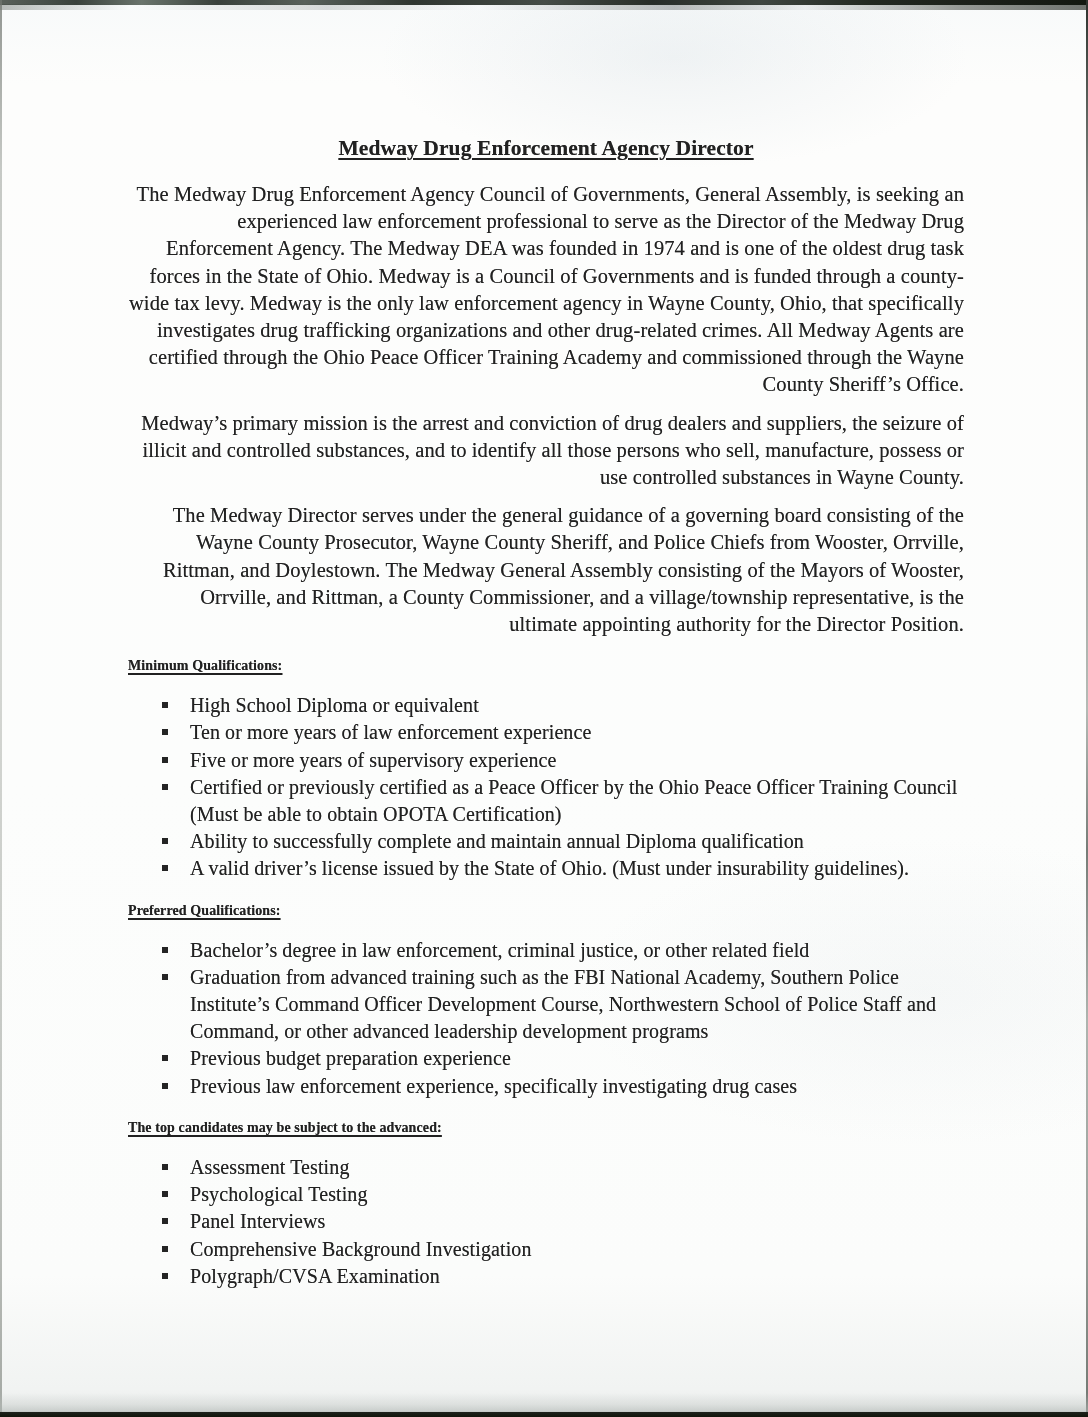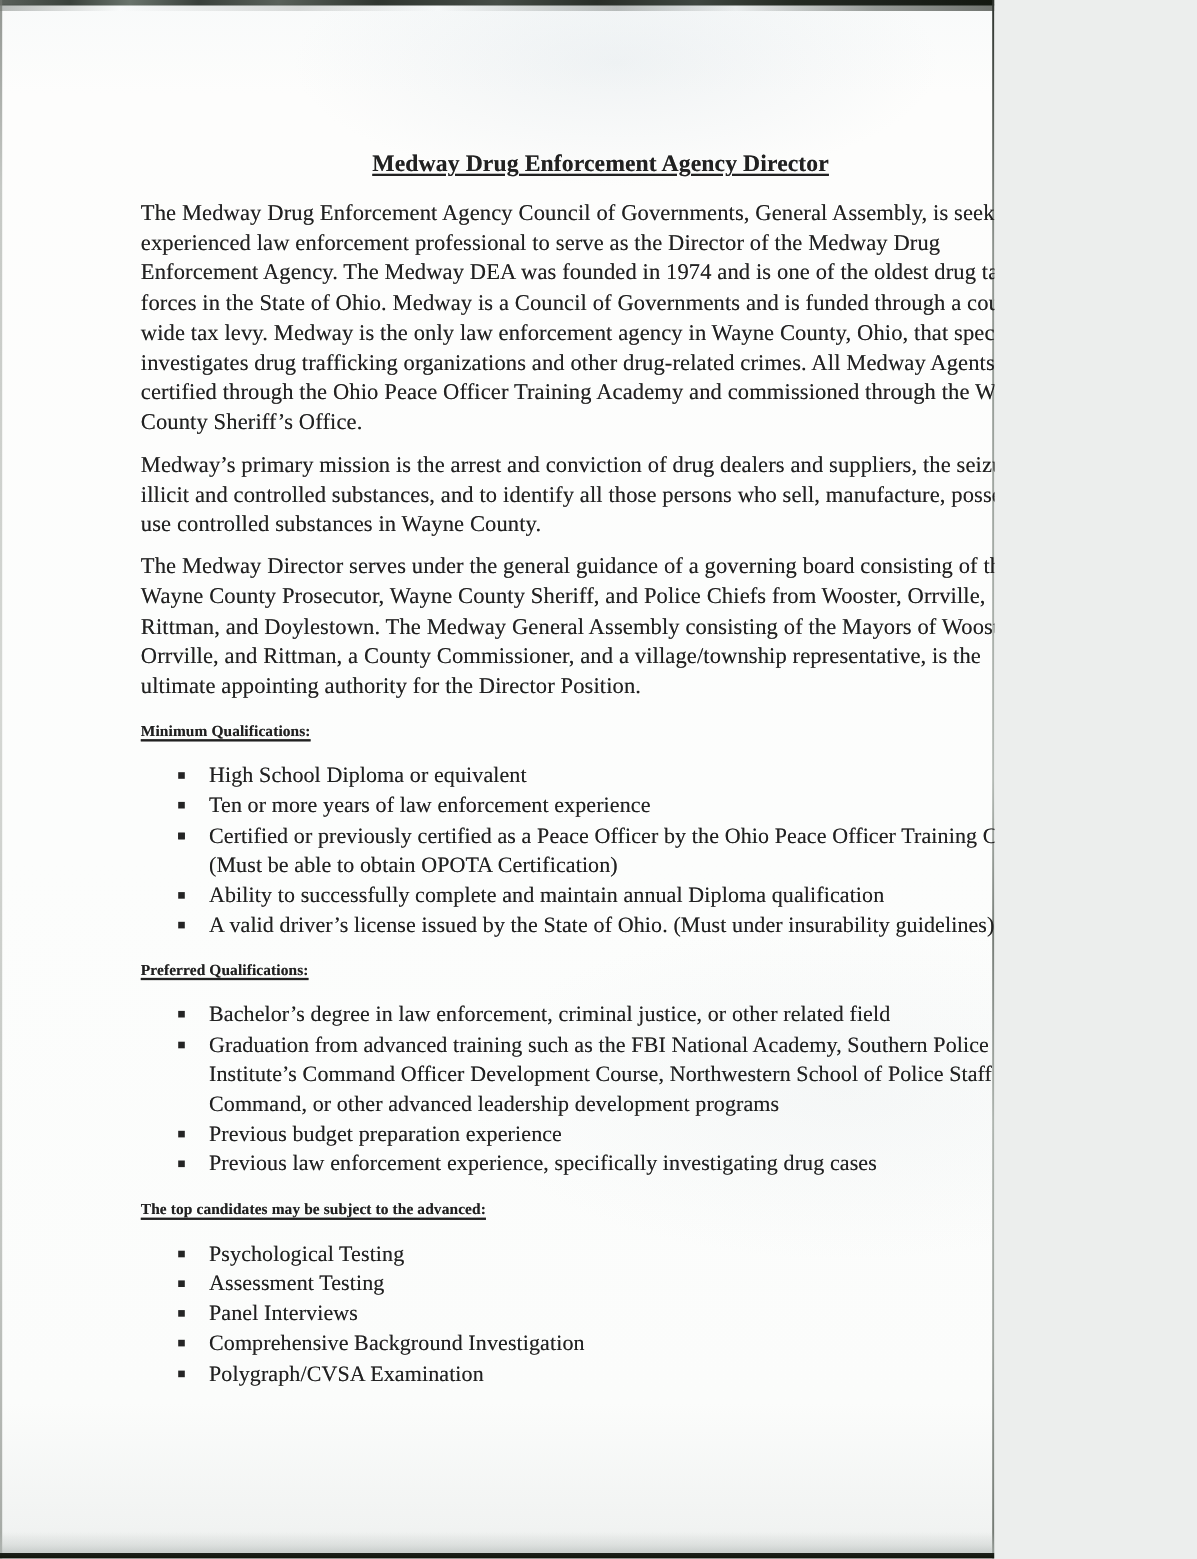--- a/index.html
+++ b/index.html
@@ -3,27 +3,28 @@
 <meta charset="utf-8">
 <style>
   html, body { margin: 0; padding: 0; }
   body {
     width: 1088px; height: 1417px;
     background: #eceeed;
     font-family: "Liberation Serif", serif;
   }
   .scan-page {
     position: relative;
-    width: 904px; height: 1417px;
+    width: 1088px; height: 1417px;
     overflow: hidden;
     color: #212121;
     background:
       radial-gradient(ellipse 420px 160px at 62% 4%, rgba(205,216,223,0.28), rgba(205,216,223,0) 70%),
       radial-gradient(ellipse 500px 220px at 85% 70%, rgba(210,218,222,0.16), rgba(210,218,222,0) 70%),
       linear-gradient(180deg, #f8fafa 0%, #fdfdfc 6%, #fcfdfc 55%, #fbfcfb 90%, #f1f3f2 98%, #e9ebea 100%);
+    text-decoration: underline;
   }
   
   .edge-top {
     position: absolute; top: 0; left: 0; right: 0; height: 5px;
     background: linear-gradient(90deg,
       #5a615b 0%, #3a413b 7%, #6a746c 13%, #39403a 20%, #59615a 28%,
       #2f352f 38%, #454c46 50%, #282e28 60%, #3f4640 70%, #232921 80%,
       #1b201a 90%, #131810 100%);
   }
   .edge-top-smudge {
@@ -64,20 +65,21 @@
     text-align: center;
     margin: 0 0 20px 0;
     text-decoration: underline;
     text-decoration-thickness: 2px;
     text-underline-offset: 3px;
   }
   p.doc-paragraph {
     font-size: 20.5px;
     line-height: 27.2px;
     margin: 0 0 11px 0;
+    text-align: right;
   }
   h2.section-heading {
     font-size: 14px;
     line-height: 27px;
     font-weight: bold;
     margin: 14px 0 0 0;
     text-decoration: underline;
     text-decoration-thickness: 2px;
     text-underline-offset: 3px;
   }
@@ -114,41 +116,41 @@
 
     <p class="doc-paragraph">The Medway Drug Enforcement Agency Council of Governments, General Assembly, is seeking an experienced law enforcement professional to serve as the Director of the Medway Drug Enforcement Agency. The Medway DEA was founded in 1974 and is one of the oldest drug task forces in the State of Ohio. Medway is a Council of Governments and is funded through a county-wide tax levy. Medway is the only law enforcement agency in Wayne County, Ohio, that specifically investigates drug trafficking organizations and other drug-related crimes. All Medway Agents are certified through the Ohio Peace Officer Training Academy and commissioned through the Wayne County Sheriff’s Office.</p>
     <p class="doc-paragraph">Medway’s primary mission is the arrest and conviction of drug dealers and suppliers, the seizure of illicit and controlled substances, and to identify all those persons who sell, manufacture, possess or use controlled substances in Wayne County.</p>
     <p class="doc-paragraph">The Medway Director serves under the general guidance of a governing board consisting of the Wayne County Prosecutor, Wayne County Sheriff, and Police Chiefs from Wooster, Orrville, Rittman, and Doylestown. The Medway General Assembly consisting of the Mayors of Wooster, Orrville, and Rittman, a County Commissioner, and a village/township representative, is the ultimate appointing authority for the Director Position.</p>
 
     <section>
       <h2 class="section-heading">Minimum Qualifications:</h2>
       <ul class="bullet-list">
         <li><span class="sq"></span><span>High School Diploma or equivalent</span></li>
         <li><span class="sq"></span><span>Ten or more years of law enforcement experience</span></li>
-        <li><span class="sq"></span></li>
+        <li><span class="sq"></span><span>Five or more years of supervisory experience</span></li>
         <li><span class="sq"></span><span>Certified or previously certified as a Peace Officer by the Ohio Peace Officer Training Council (Must be able to obtain OPOTA Certification)</span></li>
         <li><span class="sq"></span><span>Ability to successfully complete and maintain annual Diploma qualification</span></li>
         <li><span class="sq"></span><span>A valid driver’s license issued by the State of Ohio. (Must under insurability guidelines).</span></li>
       </ul>
     </section>
 
     <section>
       <h2 class="section-heading">Preferred Qualifications:</h2>
       <ul class="bullet-list">
         <li><span class="sq"></span><span>Bachelor’s degree in law enforcement, criminal justice, or other related field</span></li>
         <li><span class="sq"></span><span>Graduation from advanced training such as the FBI National Academy, Southern Police Institute’s Command Officer Development Course, Northwestern School of Police Staff and Command, or other advanced leadership development programs</span></li>
         <li><span class="sq"></span><span>Previous budget preparation experience</span></li>
         <li><span class="sq"></span><span>Previous law enforcement experience, specifically investigating drug cases</span></li>
       </ul>
     </section>
 
     <section>
       <h2 class="section-heading">The top candidates may be subject to the advanced:</h2>
       <ul class="bullet-list">
+        <li><span class="sq"></span><span>Assessment Testing</span></li>
         <li><span class="sq"></span><span>Psychological Testing</span></li>
-        <li><span class="sq"></span><span>Assessment Testing</span></li>
         <li><span class="sq"></span><span>Panel Interviews</span></li>
         <li><span class="sq"></span><span>Comprehensive Background Investigation</span></li>
         <li><span class="sq"></span><span>Polygraph/CVSA Examination</span></li>
       </ul>
     </section>
   </div>
 </div>
 
 </body></html>

